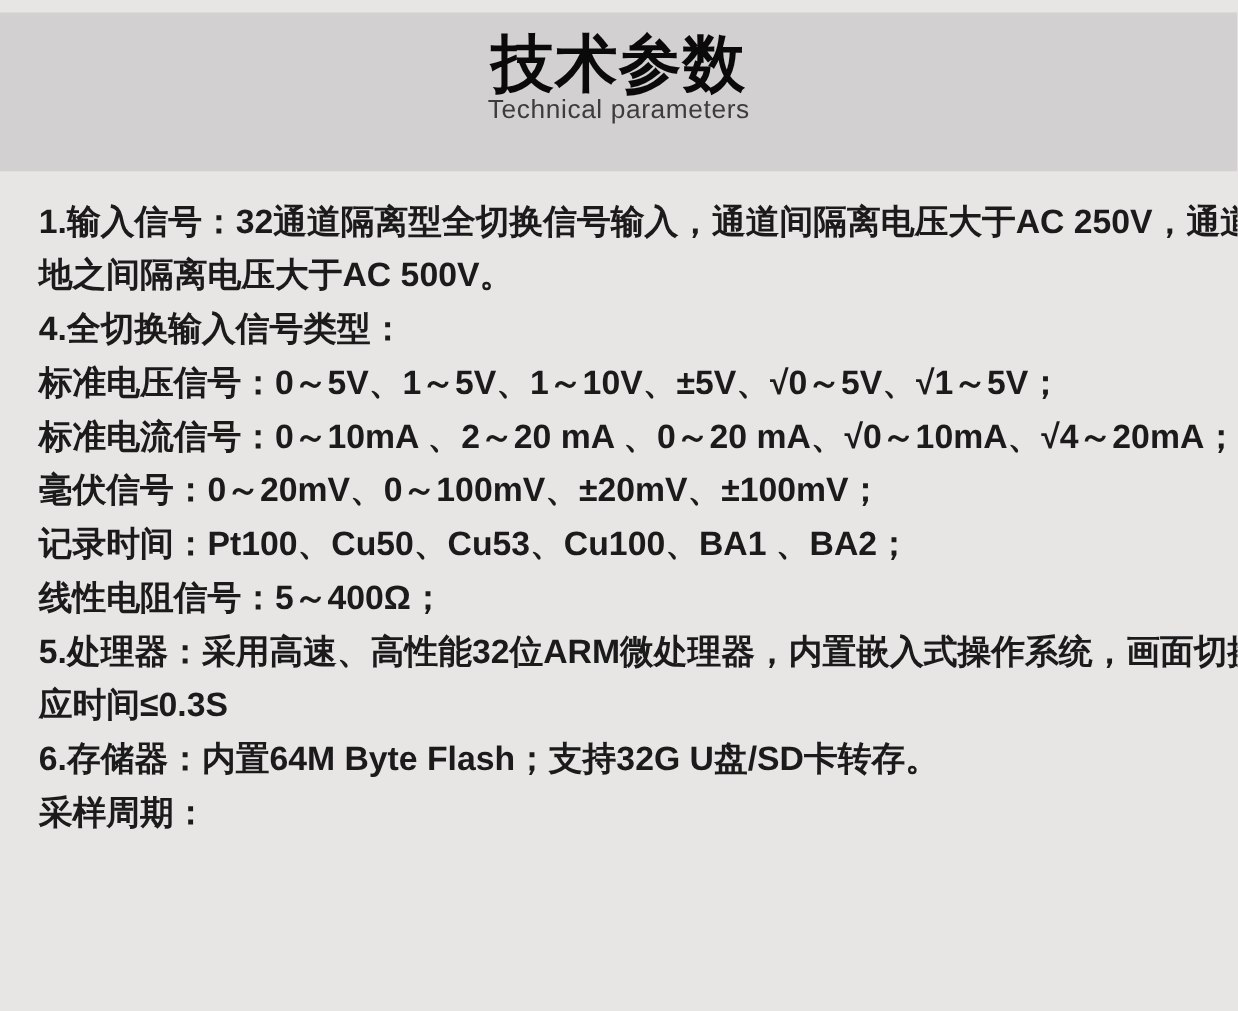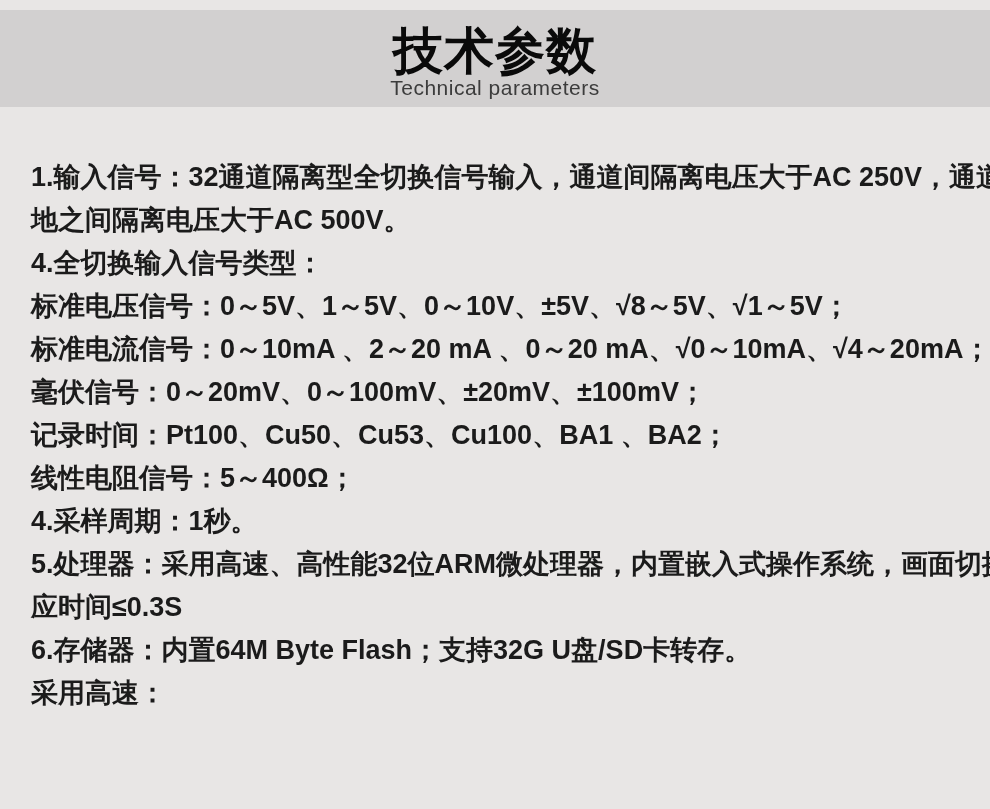--- a/index.html
+++ b/index.html
@@ -13,21 +13,21 @@
   html,body{width:990px;height:809px;}
   body{
     background:var(--page-bg);
     font-family:"Liberation Sans", sans-serif;
     overflow:hidden;
     position:relative;
   }
   .band{
     position:absolute;
     top:10px;left:0;right:0;
-    height:97px;
+    height:127px;
     background:var(--band-bg);
     text-align:center;
   }
   .title{
     margin-top:14px;
     font-size:50px;
     font-weight:700;
     color:var(--title-color);
     line-height:1.1;
     letter-spacing:1px;
@@ -59,23 +59,22 @@
 
 <div class="band">
   <div class="title">技术参数</div>
   <div class="subtitle">Technical parameters</div>
 </div>
 
 <div class="content">
   <div class="line">1.输入信号：32通道隔离型全切换信号输入，通道间隔离电压大于AC 250V，通道和</div>
   <div class="line">地之间隔离电压大于AC 500V。</div>
   <div class="line">4.全切换输入信号类型：</div>
-  <div class="line">标准电压信号：0～5V、1～5V、0～10V、±5V、√8～5V、√1～5V；</div>
+  <div class="line">标准电压信号：0～5V、1～5V、1～10V、±5V、√0～5V、√1～5V；</div>
   <div class="line">标准电流信号：0～10mA 、2～20 mA 、0～20 mA、√0～10mA、√4～20mA；</div>
   <div class="line">毫伏信号：0～20mV、0～100mV、±20mV、±100mV；</div>
   <div class="line">记录时间：Pt100、Cu50、Cu53、Cu100、BA1 、BA2；</div>
   <div class="line">线性电阻信号：5～400Ω；</div>
-  <div class="line">4.采样周期：1秒。</div>
   <div class="line">5.处理器：采用高速、高性能32位ARM微处理器，内置嵌入式操作系统，画面切换响</div>
   <div class="line">应时间≤0.3S</div>
   <div class="line">6.存储器：内置64M Byte Flash；支持32G U盘/SD卡转存。</div>
-  <div class="line">采用高速：</div>
+  <div class="line">采样周期：</div>
 </div>
 
 </body></html>

